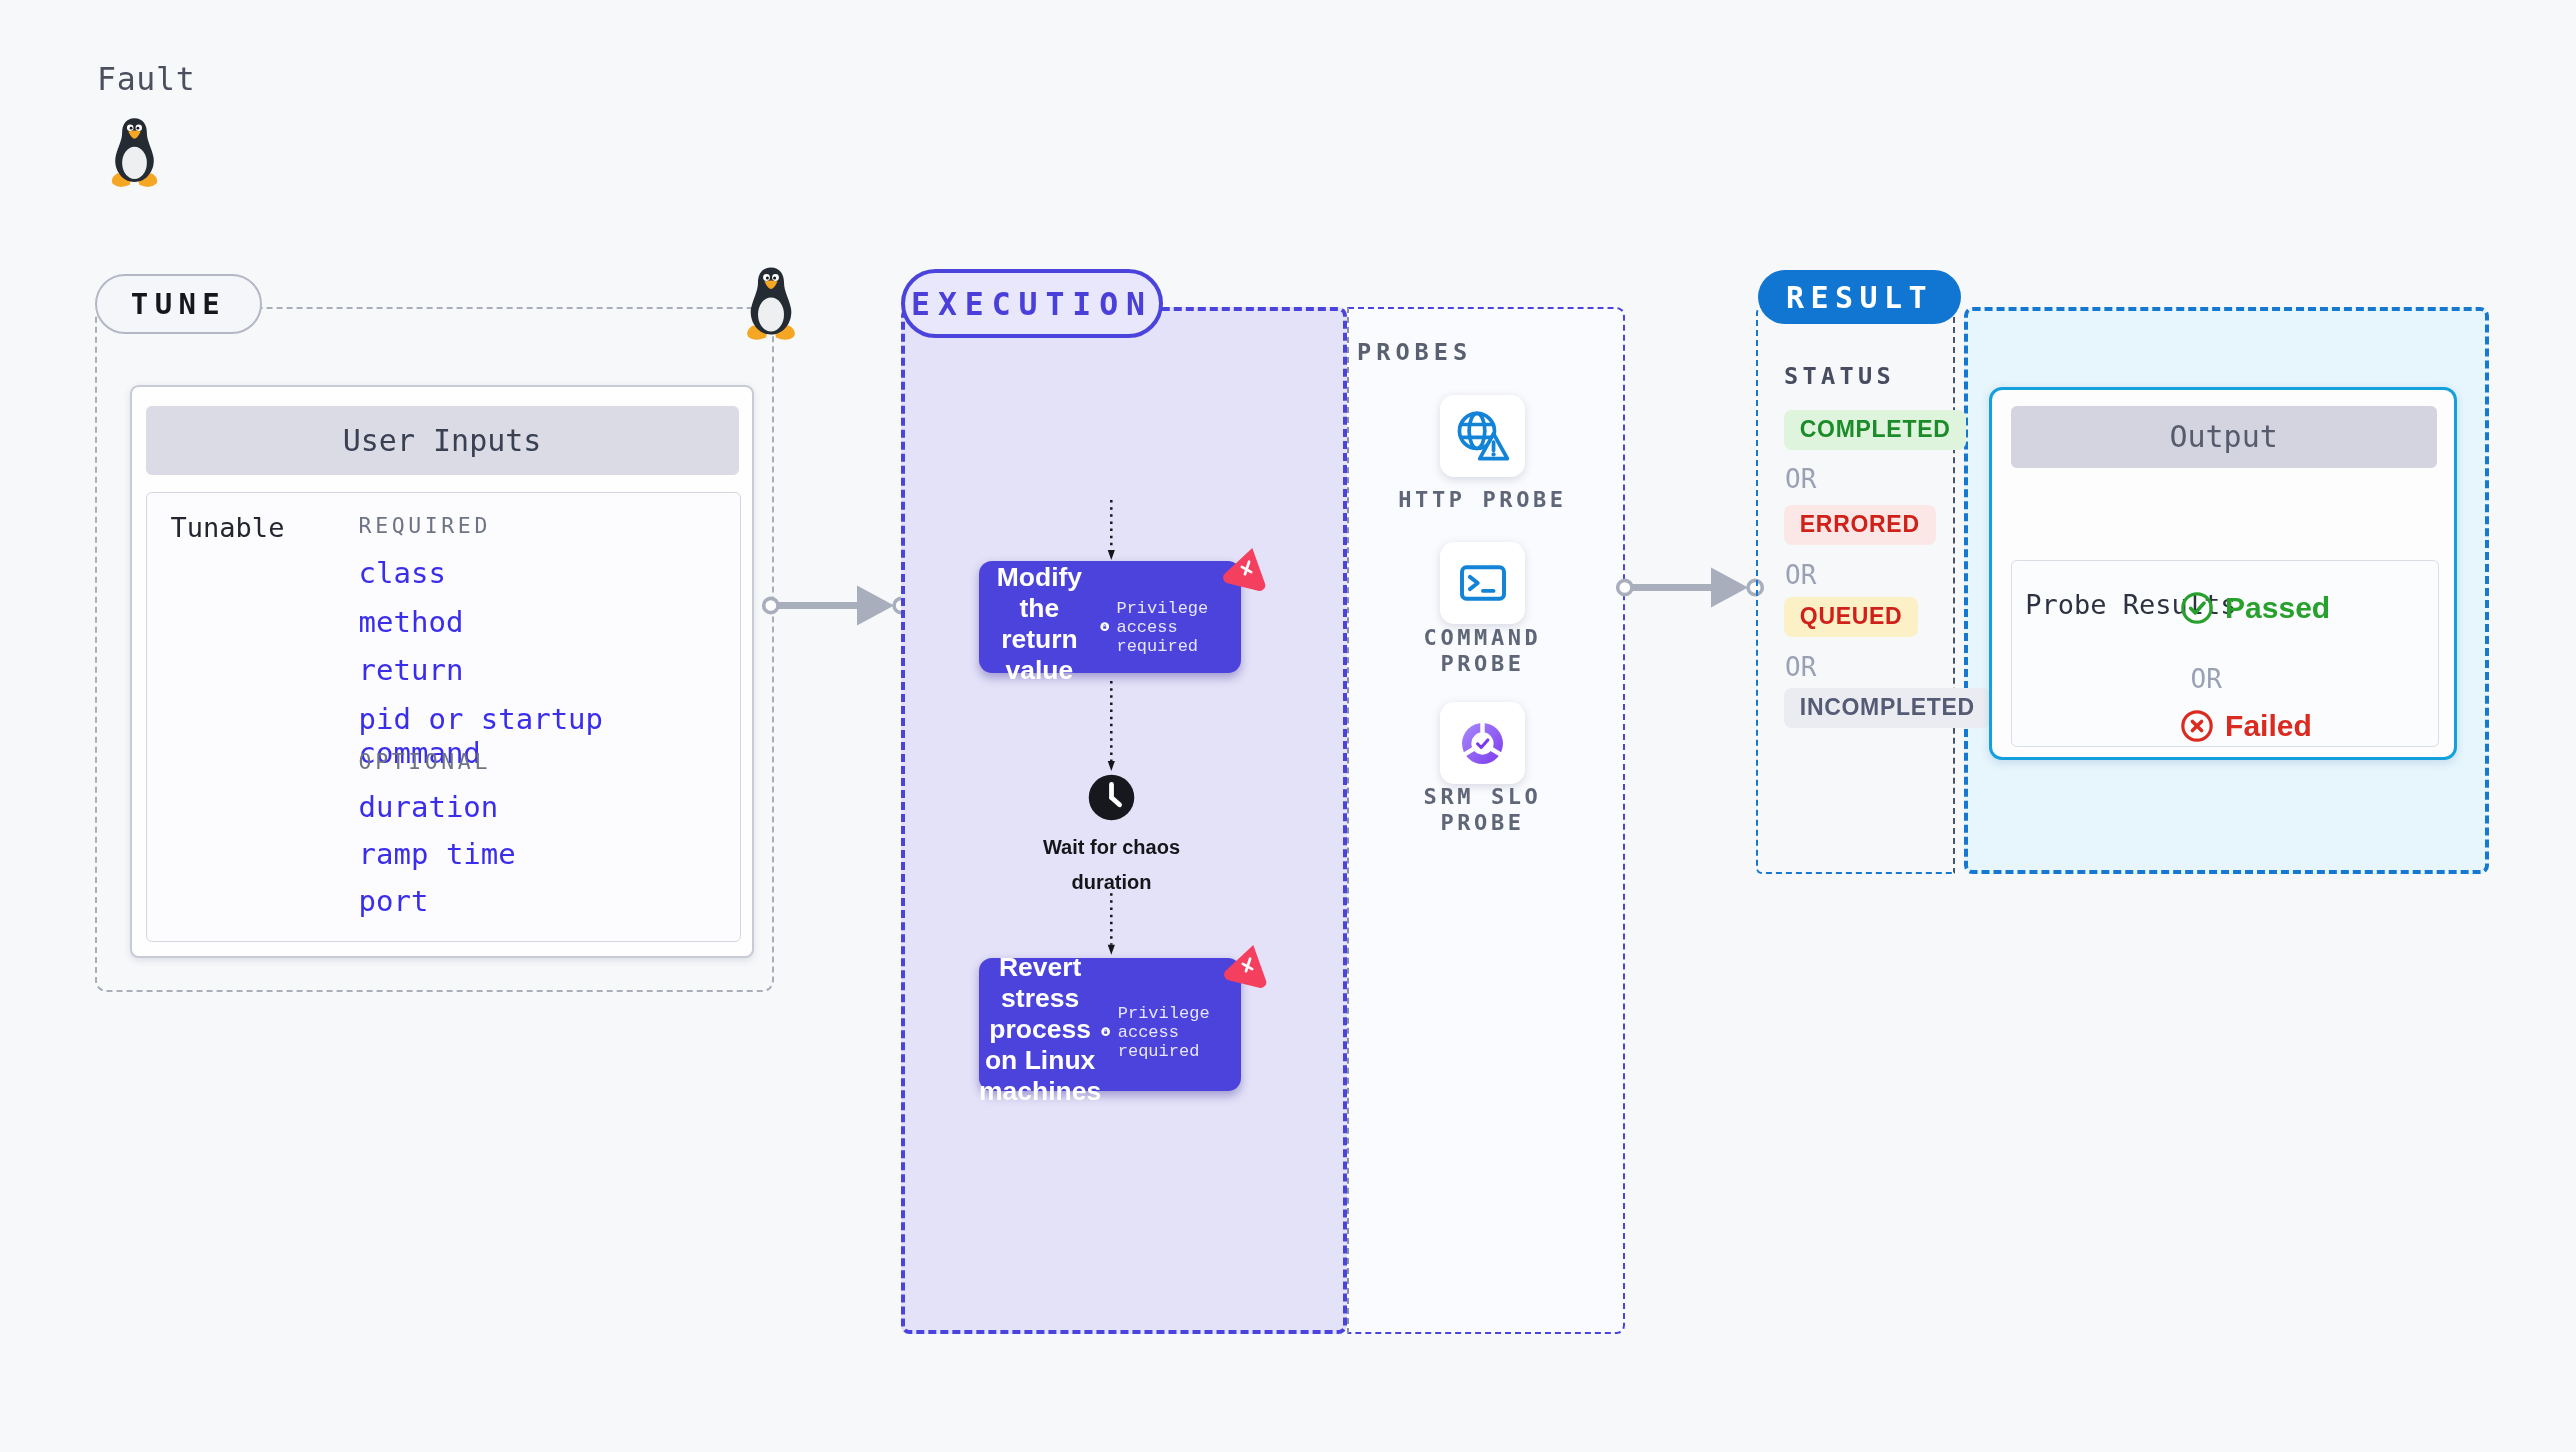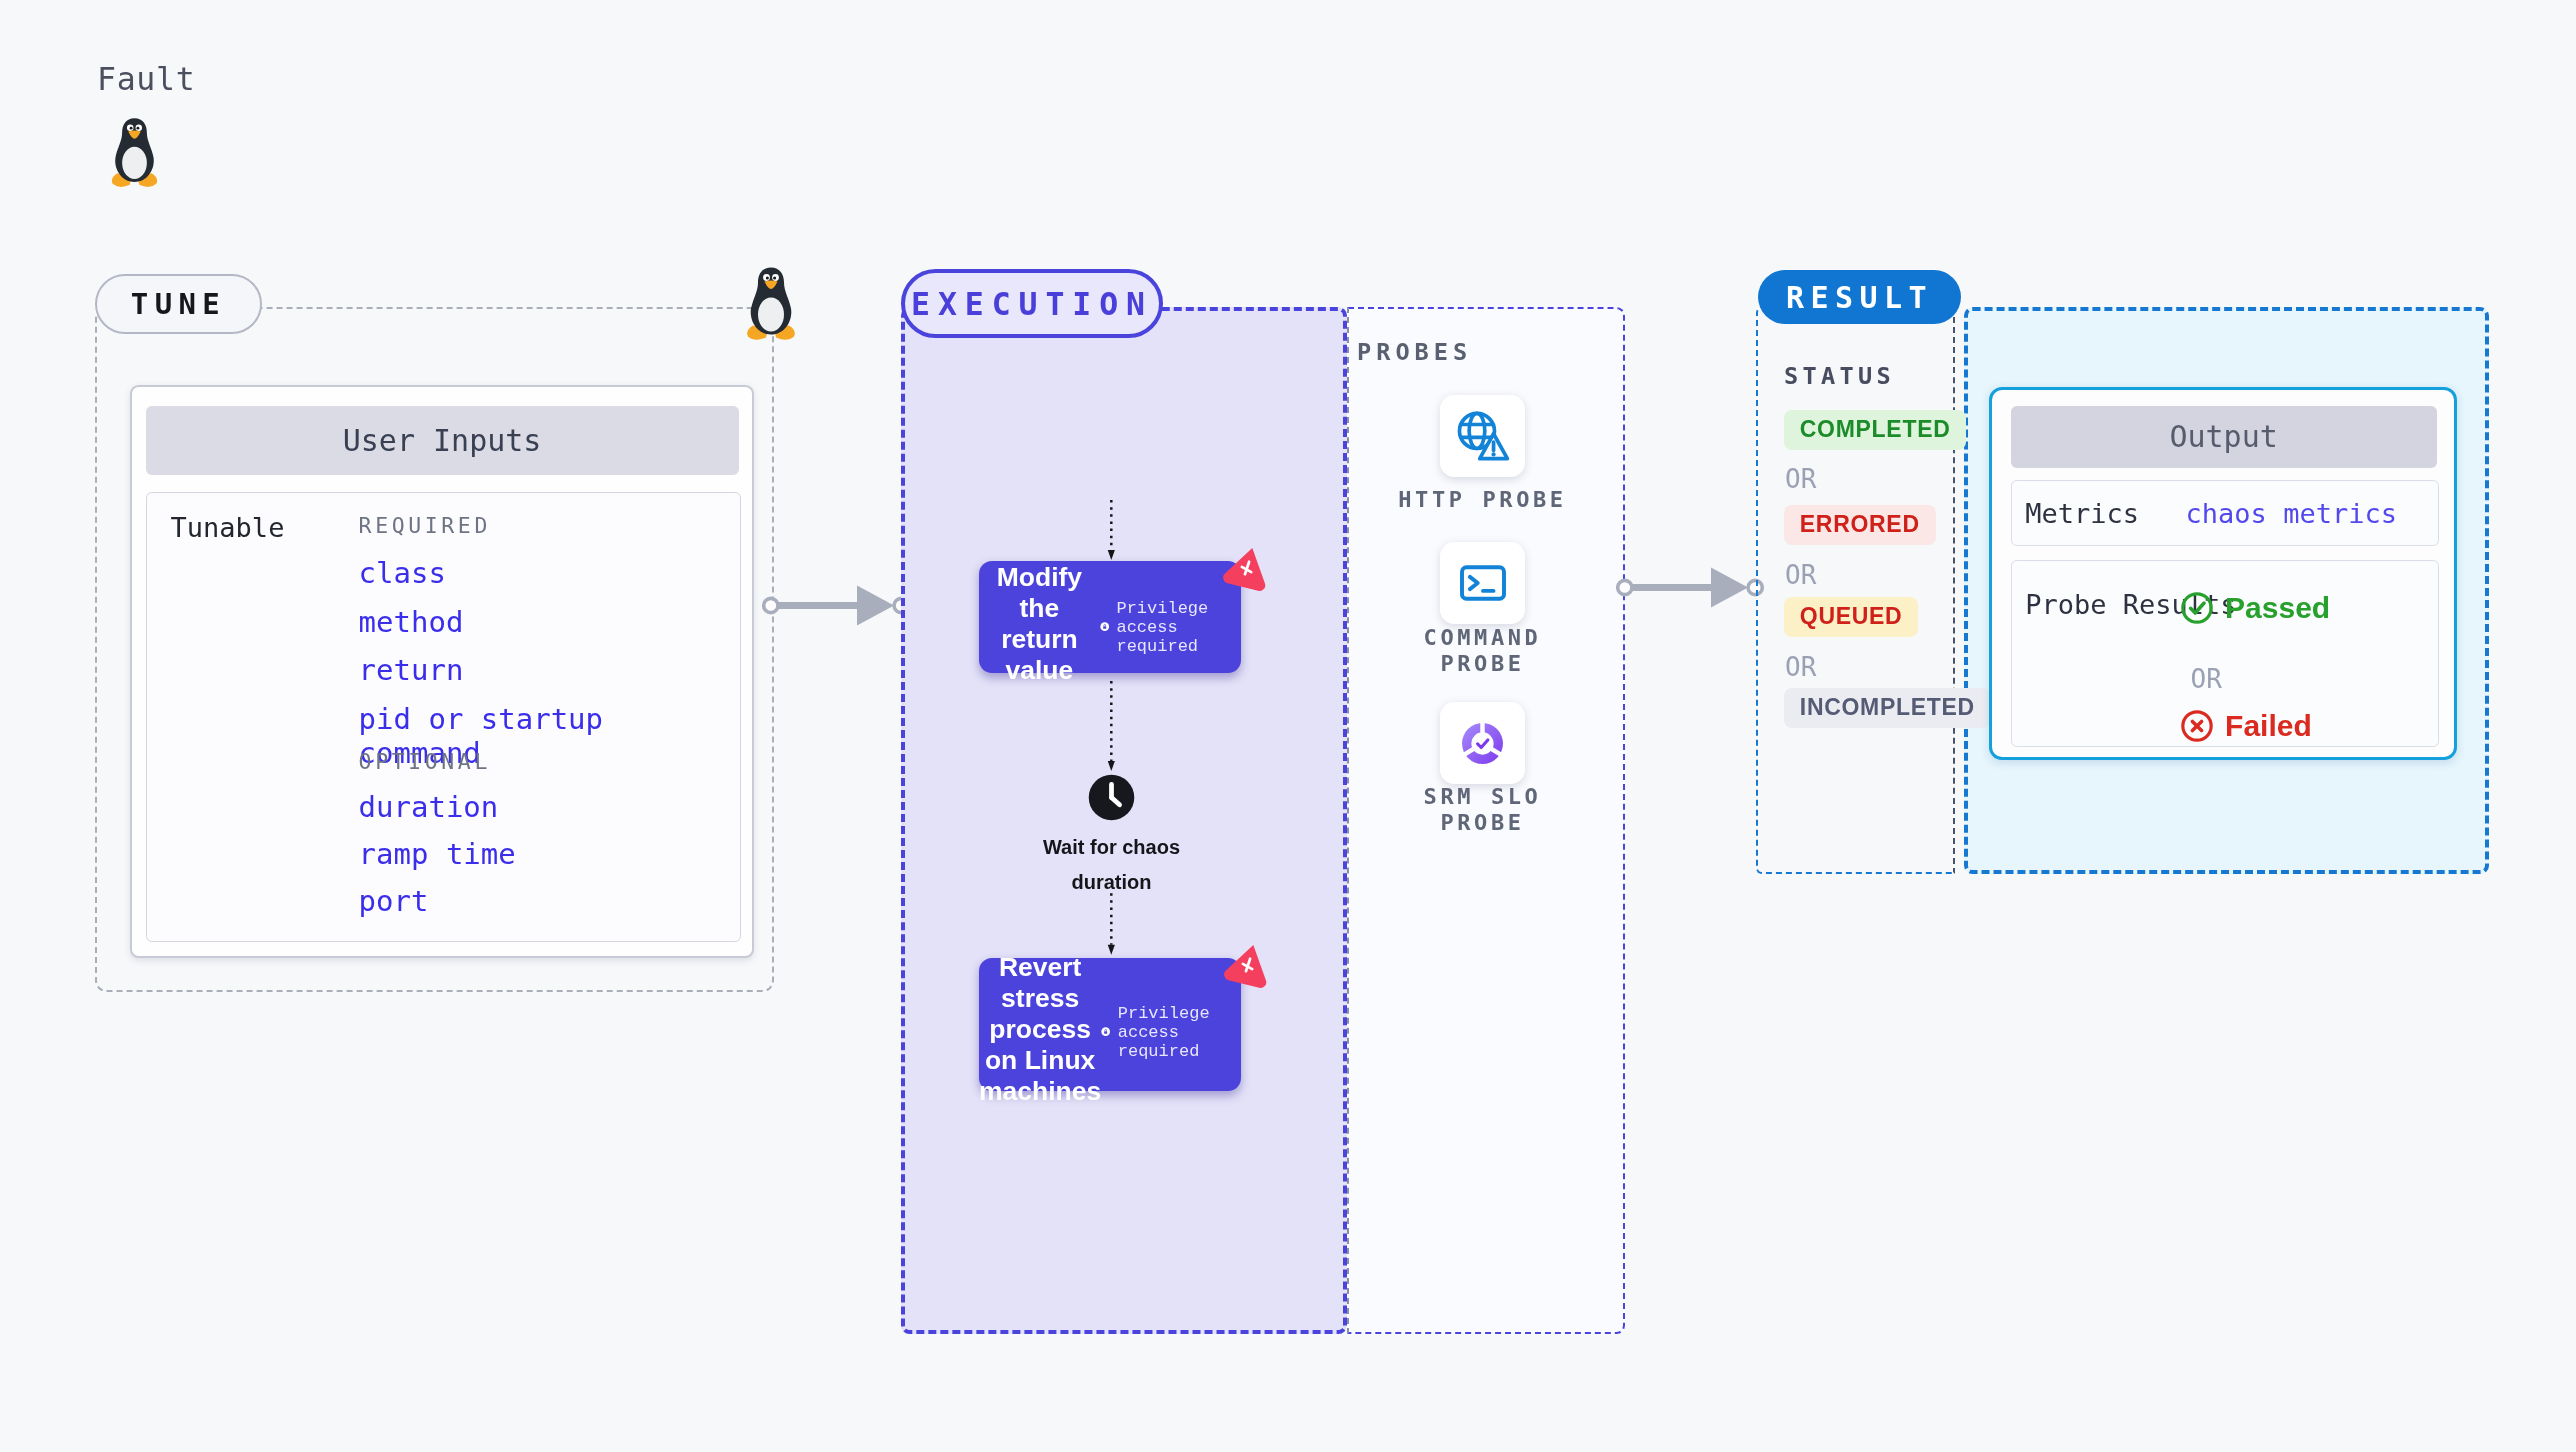--- a/index.html
+++ b/index.html
@@ -269,24 +269,20 @@
   <div class="abs st-badge st-completed">COMPLETED</div>
   <div class="abs or or1 mono">OR</div>
   <div class="abs st-badge st-errored">ERRORED</div>
   <div class="abs or or2 mono">OR</div>
   <div class="abs st-badge st-queued">QUEUED</div>
   <div class="abs or or3 mono">OR</div>
   <div class="abs st-badge st-incompleted">INCOMPLETED</div>
 
   <div class="abs output-card">
     <div class="abs out-header mono">Output</div>
-    <div class="abs metrics-row">
-      <span class="abs metrics-lbl mono">Metrics</span>
-      <span class="abs metrics-val mono">chaos metrics</span>
-    </div>
     <div class="abs probe-row">
       <span class="abs pr-lbl mono">Probe Results</span>
       <div class="abs passed-row">
         <svg width="34" height="34" viewBox="0 0 48 48">
           <circle cx="24" cy="24" r="20" stroke="#27A02C" stroke-width="4.5" fill="none"></circle>
           <path d="M15 24.5 l6.5 6.5 l12.5 -14" stroke="#27A02C" stroke-width="5" fill="none" stroke-linecap="round" stroke-linejoin="round"></path>
         </svg>
         <span class="passed-txt">Passed</span>
       </div>
       <span class="abs pr-or mono">OR</span>

